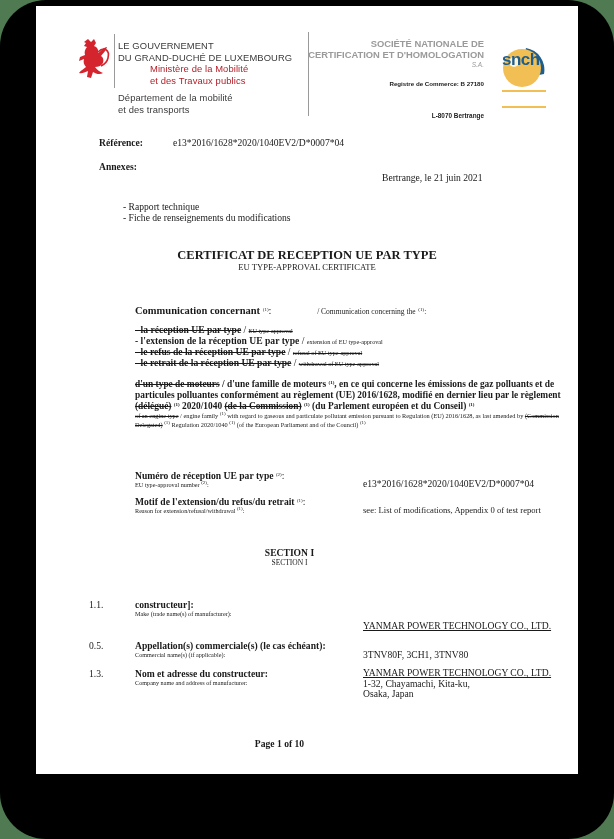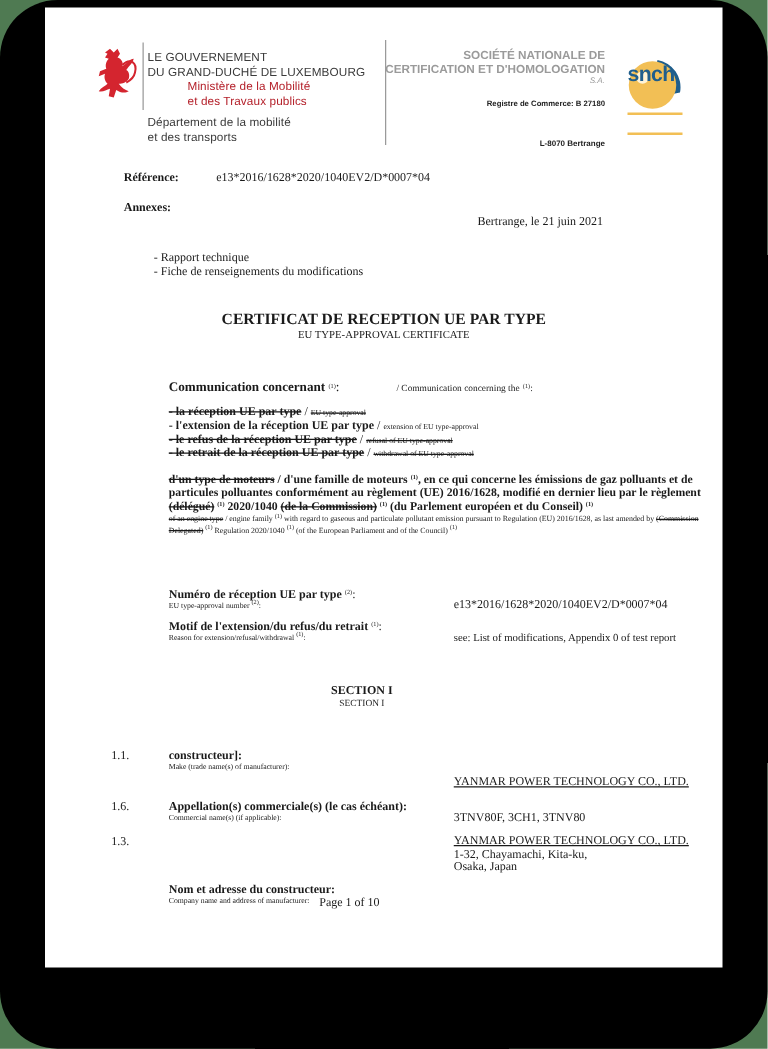--- a/index.html
+++ b/index.html
@@ -128,32 +128,32 @@
     <div style="font-size:7.5px; line-height:9px;">SECTION  I</div>
   </div>
 
   <div class="abs t9" style="left:53px; top:593px;">1.1.</div>
   <div class="abs" style="left:99px; top:593px;">
     <div class="t9 b">constructeur]:</div>
     <div class="small">Make (trade name(s) of manufacturer):</div>
   </div>
   <div class="abs t9 u" style="left:327px; top:614px;">YANMAR POWER TECHNOLOGY CO., LTD.</div>
 
-  <div class="abs t9" style="left:53px; top:634px;">1.6.</div>
+  <div class="abs t9" style="left:53px; top:634px;">0.5.</div>
   <div class="abs" style="left:99px; top:634px;">
     <div class="t9 b">Appellation(s) commerciale(s) (le cas échéant):</div>
     <div class="small">Commercial name(s) (if applicable):</div>
   </div>
   <div class="abs t9" style="left:327px; top:643px;">3TNV80F, 3CH1, 3TNV80</div>
 
   <div class="abs t9" style="left:53px; top:662px;">1.3.</div>
-  <div class="abs" style="left:99px; top:700px;">
+  <div class="abs" style="left:99px; top:662px;">
     <div class="t9 b">Nom et adresse du constructeur:</div>
     <div class="small">Company name and address of manufacturer:</div>
   </div>
   <div class="abs t9" style="left:327px; top:662px; line-height:10.5px;">
     <div class="u">YANMAR POWER TECHNOLOGY CO., LTD.</div>
     <div>1-32, Chayamachi, Kita-ku,</div>
     <div>Osaka, Japan</div>
   </div>
 
-  <div class="abs center t9" style="left:0; width:487px; top:711px;">Page 1 of 10</div>
+  <div class="abs center t9" style="left:0; width:487px; top:732px;font-weight:bold;">Page 1 of 10</div>
 </div>
 
 </body></html>

